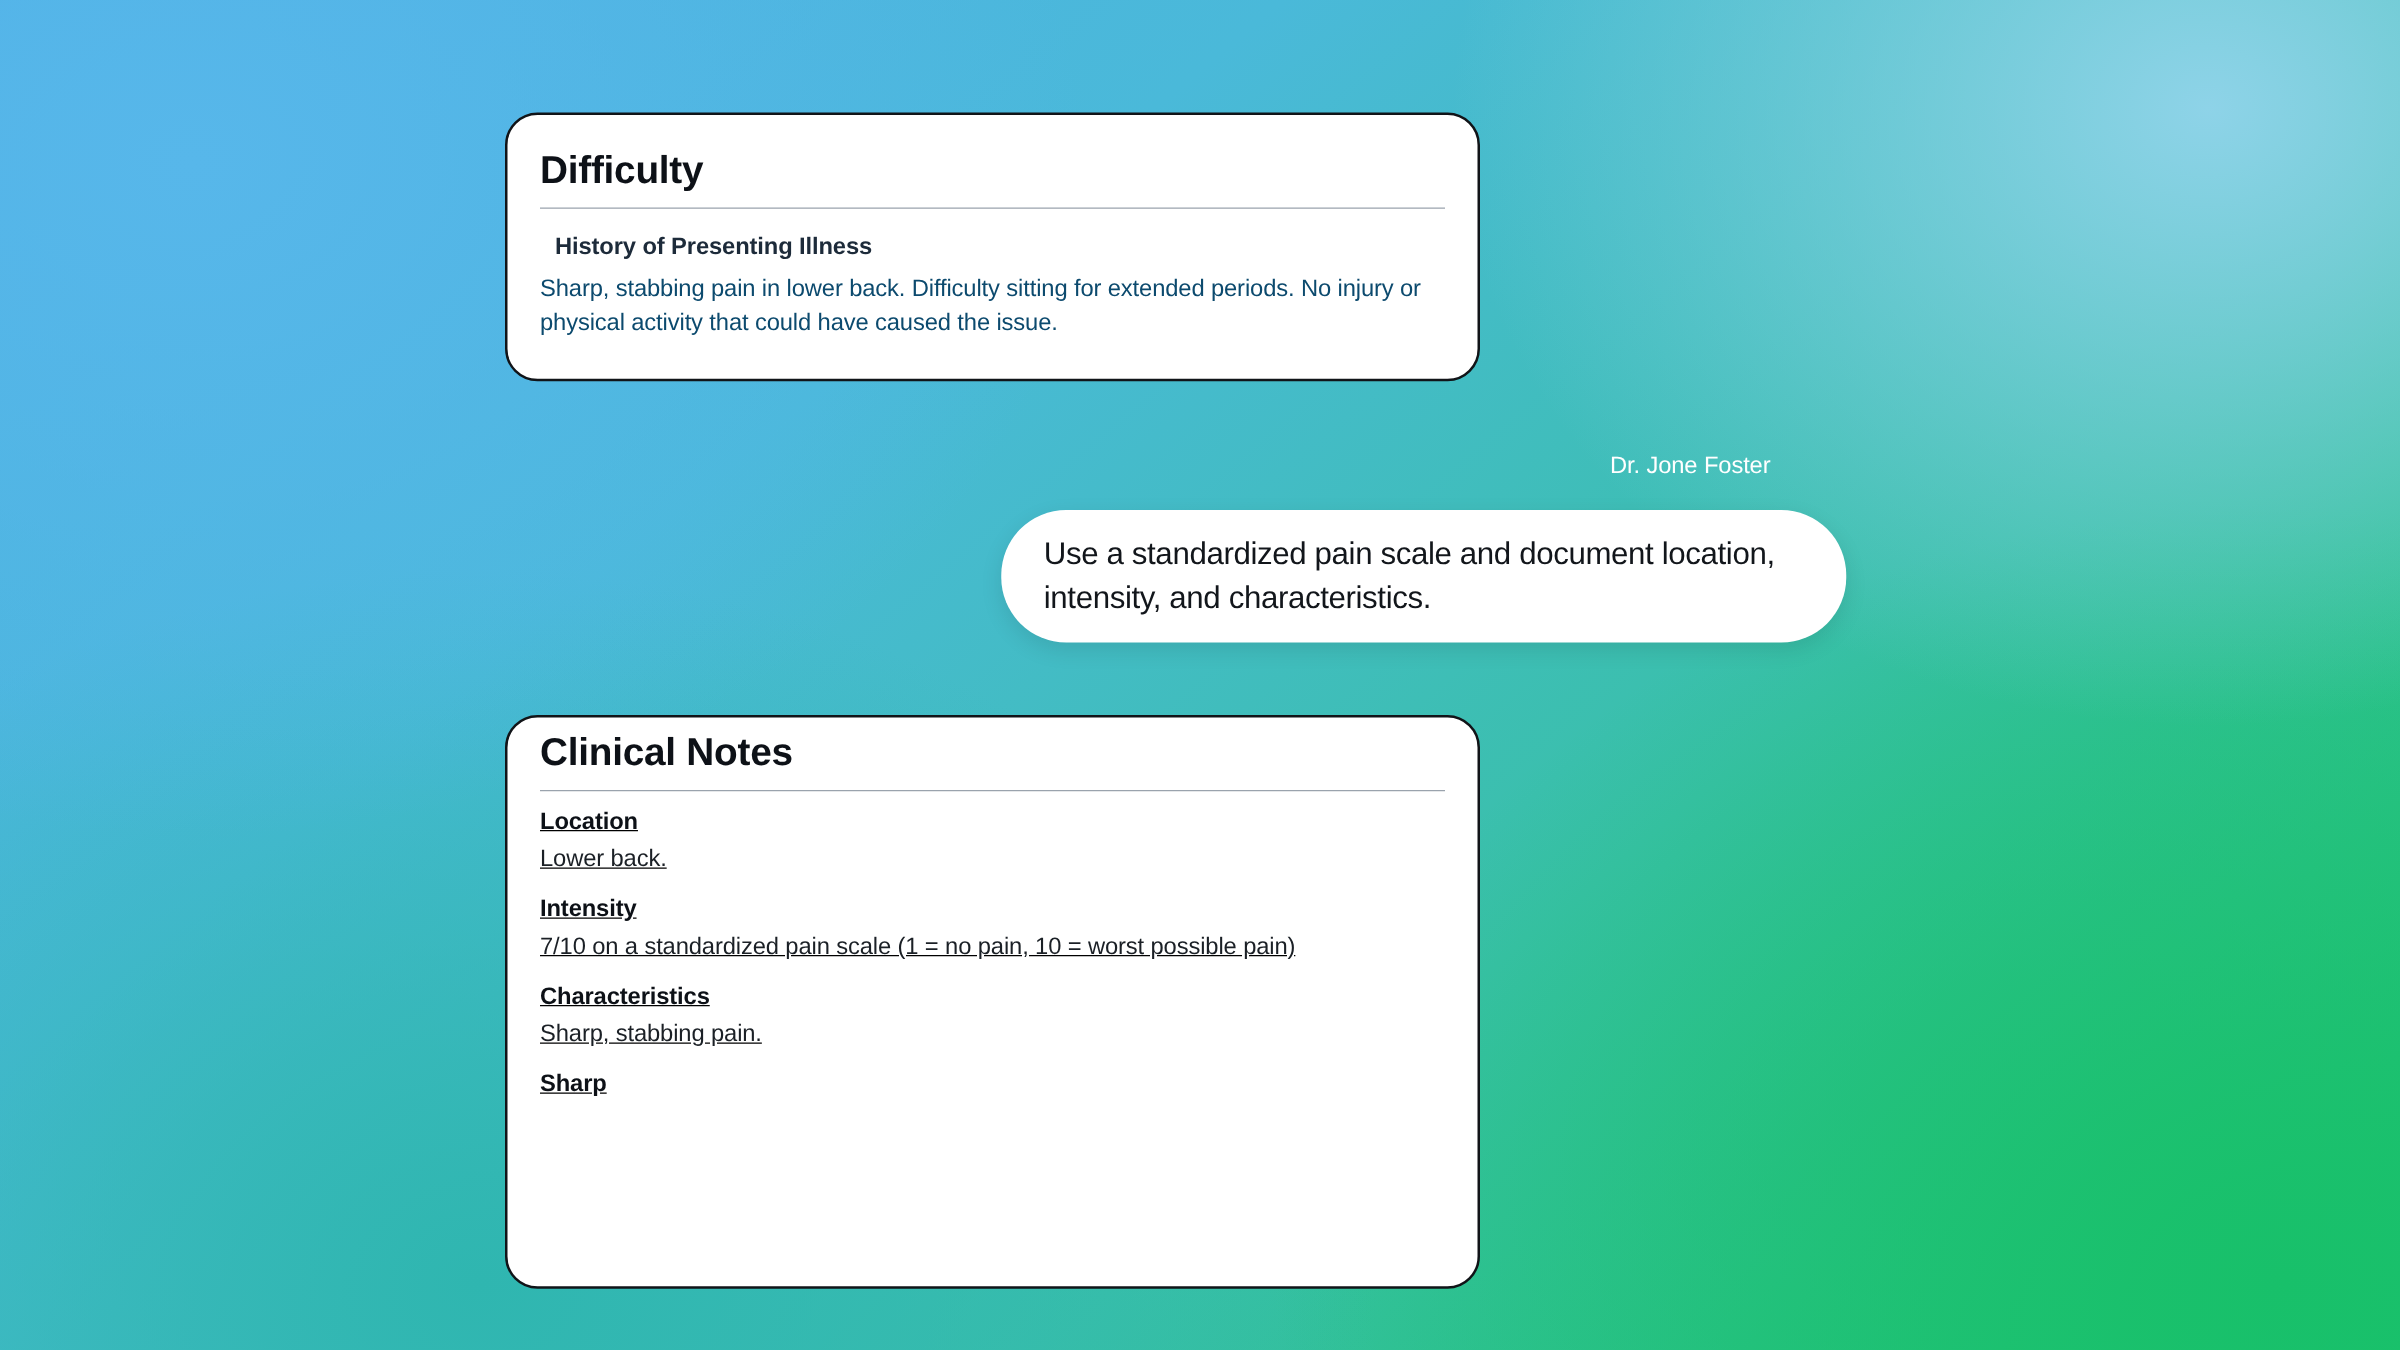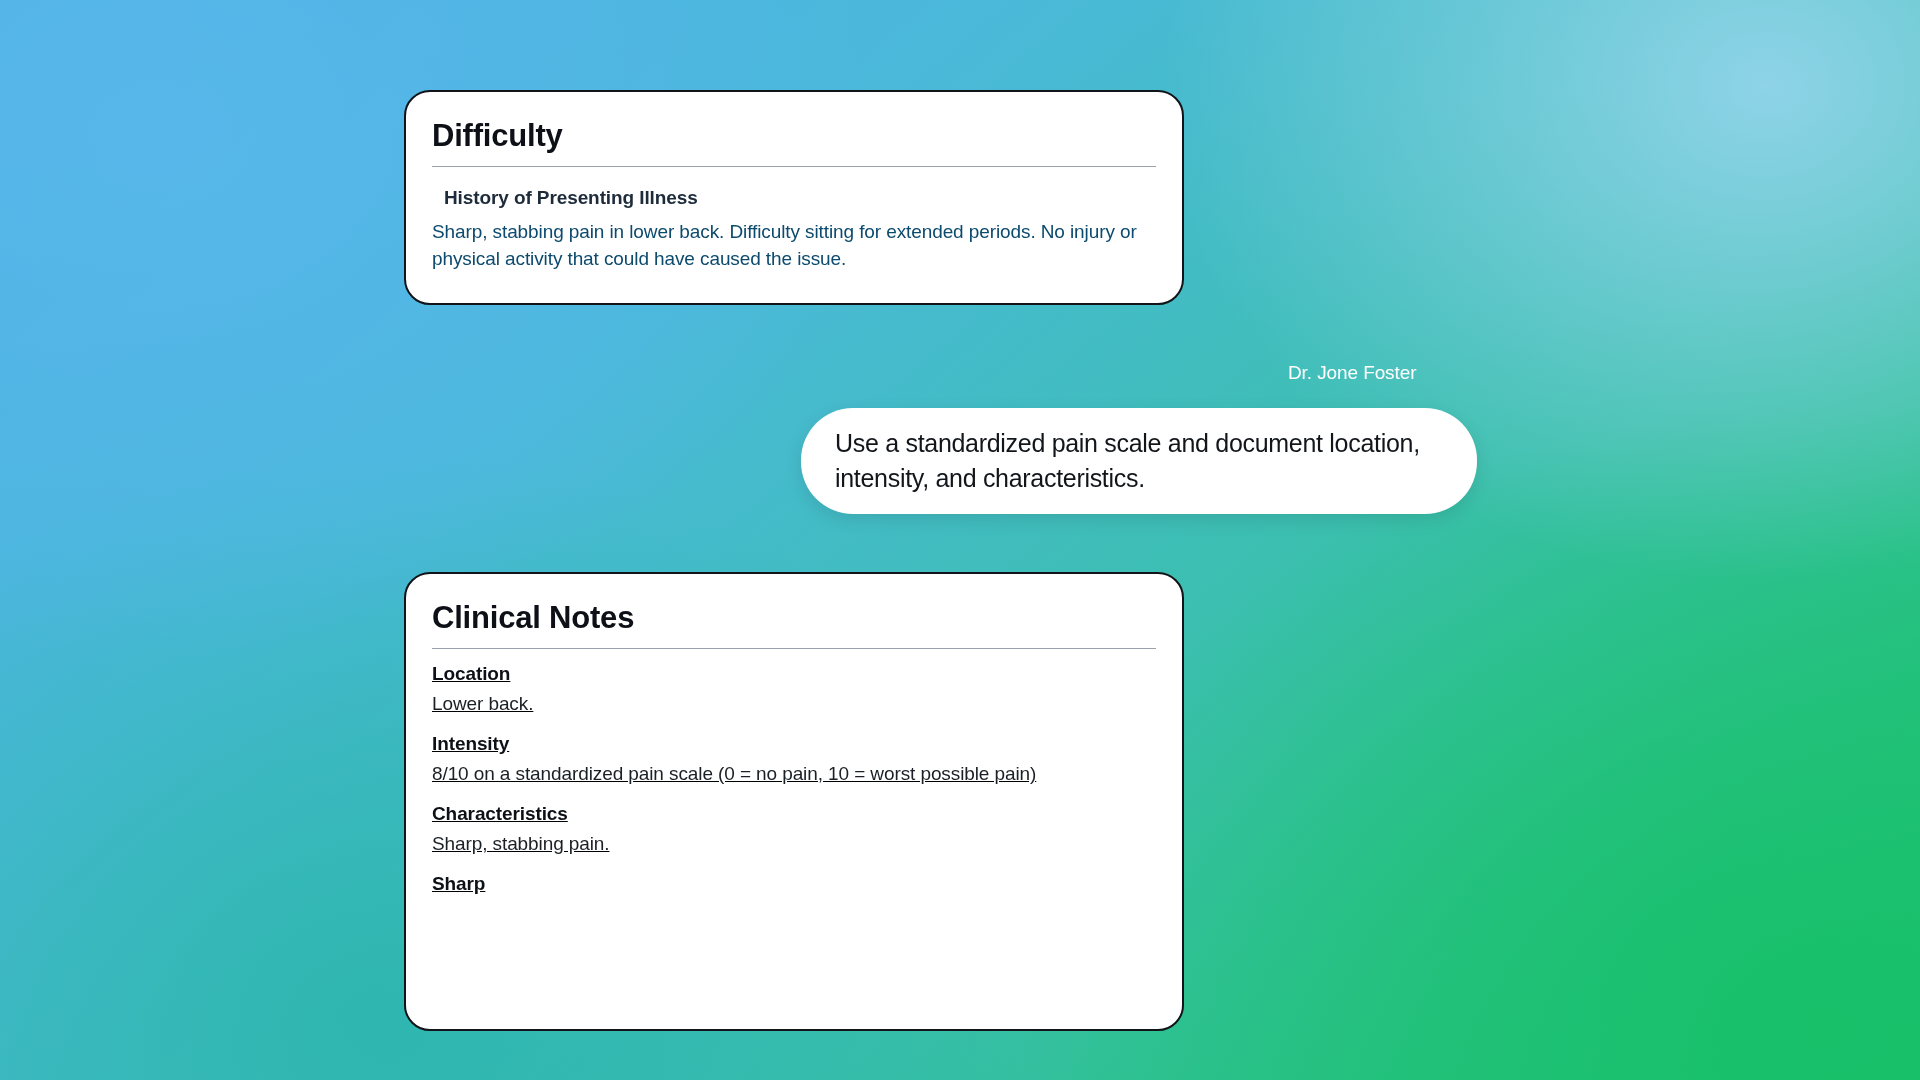--- a/index.html
+++ b/index.html
@@ -74,21 +74,21 @@
     height: 215px;
     padding-top: 26px;
   }
 
   
   #clinical-notes-card {
     left: 404px;
     top: 572px;
     width: 780px;
     height: 459px;
-    padding-top: 26px;
+    padding-top: 10px;
   }
 
   #clinical-notes-card .card-title {
     padding-bottom: 12px;
   }
 
   .notes-list {
     padding: 14px 26px 0 26px;
   }
 
@@ -169,21 +169,21 @@
     <div class="card-title">Clinical Notes</div>
     <div class="notes-list">
 
       <div class="note-block">
         <p class="note-label">Location</p>
         <p class="note-value">Lower back.</p>
       </div>
 
       <div class="note-block">
         <p class="note-label">Intensity</p>
-        <p class="note-value">8/10 on a standardized pain scale (0 = no pain, 10 = worst possible pain)</p>
+        <p class="note-value">7/10 on a standardized pain scale (1 = no pain, 10 = worst possible pain)</p>
       </div>
 
       <div class="note-block">
         <p class="note-label">Characteristics</p>
         <p class="note-value">Sharp, stabbing pain.</p>
       </div>
 
       <div class="note-block">
         <p class="note-label">Sharp</p>
       </div>

